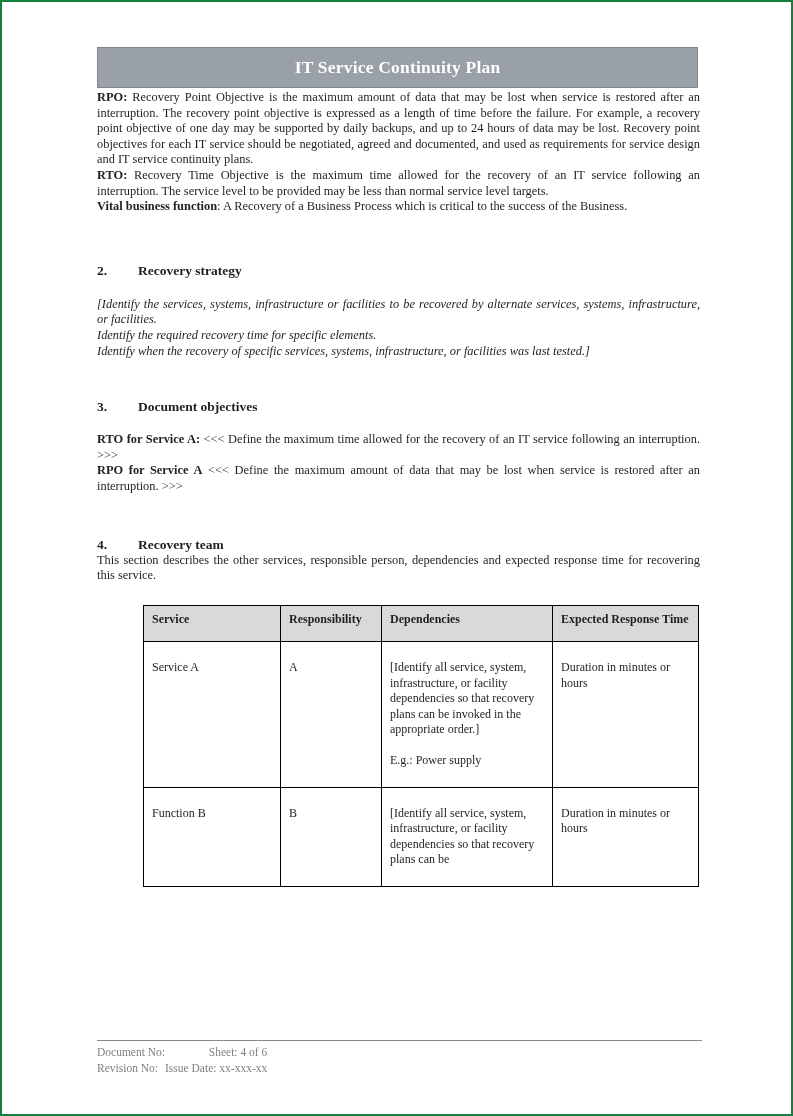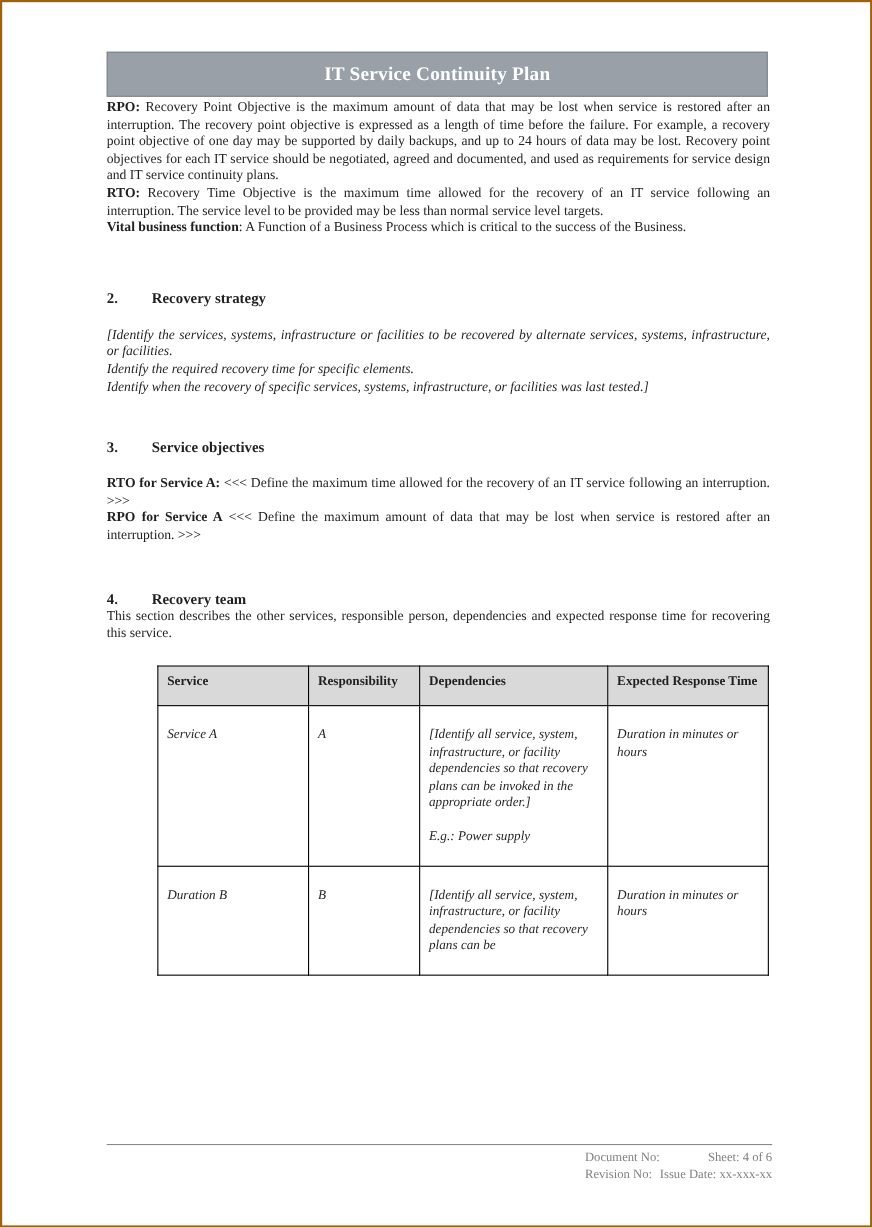--- a/index.html
+++ b/index.html
@@ -2,21 +2,21 @@
 <html style="--banner-bg: #9aa0a8; --banner-border: #80858d; --banner-text: #ffffff; --table-header-bg: #d9d9d9; --footer-text: #808080; --footer-rule: #8a8a8a;"><head>
 <meta charset="utf-8">
 <style>
   html, body { margin: 0; padding: 0; background: #fff; }
   .page {
     position: relative;
     width: 793px;
     height: 1116px;
     box-sizing: border-box;
     background: #ffffff;
-    border: 2px solid #a16207;
+    border: 2px solid #15803d;
     overflow: hidden;
     font-family: "Liberation Serif", serif;
     color: #1f1f1f;
   }
   .banner {
     box-sizing: border-box;
     margin: 45px 0 0 95px;
     width: 601px;
     height: 41px;
     background: var(--banner-bg, #9aa0a8);
@@ -56,36 +56,36 @@
     text-align: left;
     font-weight: normal;
     overflow: hidden;
   }
   table.team th {
     background: var(--table-header-bg, #d9d9d9);
     font-weight: bold;
     padding: 6px 8px 14px 8px;
     margin-top: 48px;
   }
-  table.team td { padding: 18px 8px; font-style: italic; }
+  table.team td { padding: 18px 8px; }
   td.center, th.center-h { text-align: center; }
   td.center { text-align: center; }
   .dep-example { margin-top: 15.5px; }
   .dep-example:empty { display: none; }
   .row-b td { height: 52px; }
   .footer {
     position: absolute;
     left: 95px;
     top: 1038px;
     width: 605px;
     box-sizing: border-box;
     border-top: 1px solid var(--footer-rule, #8a8a8a);
     padding-top: 3px;
     display: flex;
-    justify-content: flex-end;
+    justify-content: flex-start;
     font-size: 11.5px;
     line-height: 16px;
     color: var(--footer-text, #808080);
   }
   .footer .right { text-align: right; }
 </style>
 </head>
 <body>
 
 <div class="page">
@@ -93,33 +93,33 @@
   <div class="banner">
     <span>IT Service Continuity Plan</span>
   </div>
 
   <div class="content">
 
     <p class="def first"><b>RPO:</b><span> Recovery Point Objective is the maximum amount of data that may be lost when service is restored after an interruption. The recovery point objective is expressed as a length of time before the failure. For example, a recovery point objective of one day may be supported by daily backups, and up to 24 hours of data may be lost. Recovery point objectives for each IT service should be negotiated, agreed and documented, and used as requirements for service design and IT service continuity plans.</span></p>
 
     <p class="def"><b>RTO:</b><span> Recovery Time Objective is the maximum time allowed for the recovery of an IT service following an interruption. The service level to be provided may be less than normal service level targets.</span></p>
 
-    <p class="def"><b>Vital business function</b><span>: A Function of a Business Process which is critical to the success of the Business.</span></p>
+    <p class="def"><b>Vital business function</b><span>: A Recovery of a Business Process which is critical to the success of the Business.</span></p>
 
     <div class="heading h2">
       <span class="num">2.</span>
       <span>Recovery strategy</span>
     </div>
     <p class="ital first">[Identify the services, systems, infrastructure or facilities to be recovered by alternate services, systems, infrastructure, or facilities.</p>
     <p class="ital">Identify the required recovery time for specific elements.</p>
     <p class="ital">Identify when the recovery of specific services, systems, infrastructure, or facilities was last tested.]</p>
 
     <div class="heading h3">
       <span class="num">3.</span>
-      <span>Service objectives</span>
+      <span>Document objectives</span>
     </div>
     <p class="obj first"><b>RTO for Service A:</b><span> &lt;&lt;&lt; Define the maximum time allowed for the recovery of an IT service following an interruption. &gt;&gt;&gt;</span></p>
     <p class="obj"><b>RPO for Service A</b><span> &lt;&lt;&lt; Define the maximum amount of data that may be lost when service is restored after an interruption.  &gt;&gt;&gt;</span></p>
 
     <div class="heading h4">
       <span class="num">4.</span>
       <span>Recovery team</span>
     </div>
     <p class="intro">This section describes the other services, responsible person, dependencies and expected response time for recovering this service.</p>
 
@@ -142,21 +142,21 @@
         <tr>
           <td>Service A</td>
           <td class="center">A</td>
           <td>
             <div>[Identify all service, system, infrastructure, or facility dependencies so that recovery plans can be invoked in the appropriate order.]</div>
             <div class="dep-example">E.g.: Power supply</div>
           </td>
           <td>Duration in minutes or hours</td>
         </tr>
         <tr class="row-b">
-          <td>Duration B</td>
+          <td>Function B</td>
           <td class="center">B</td>
           <td>
             <div>[Identify all service, system, infrastructure, or facility dependencies so that recovery plans can be</div>
 
           </td>
           <td>Duration in minutes or hours</td>
         </tr>
       </tbody>
     </table>
 

